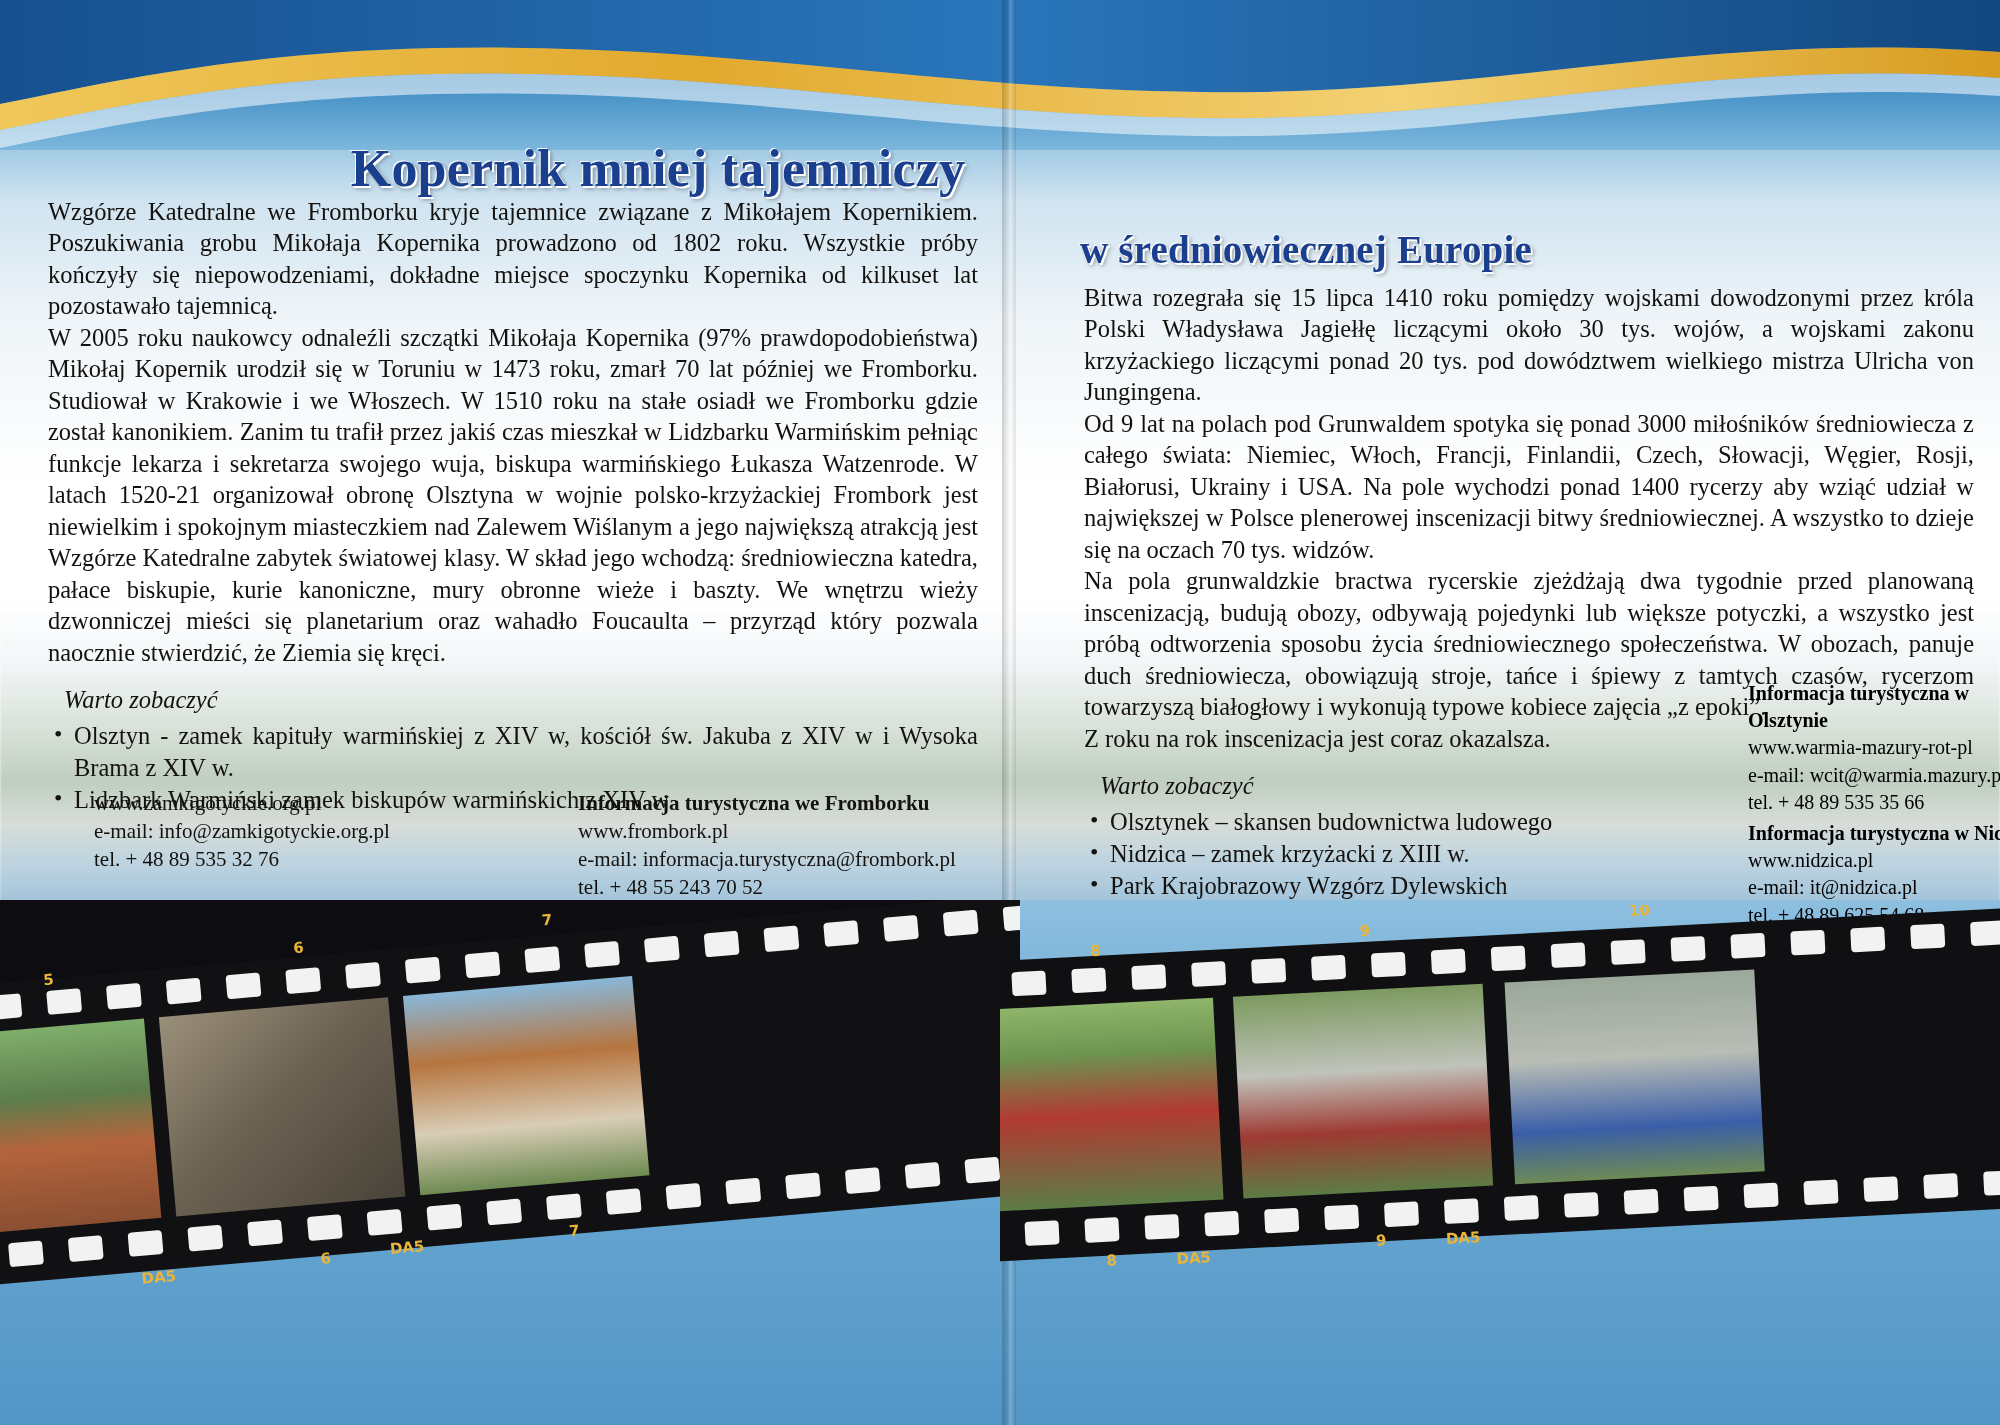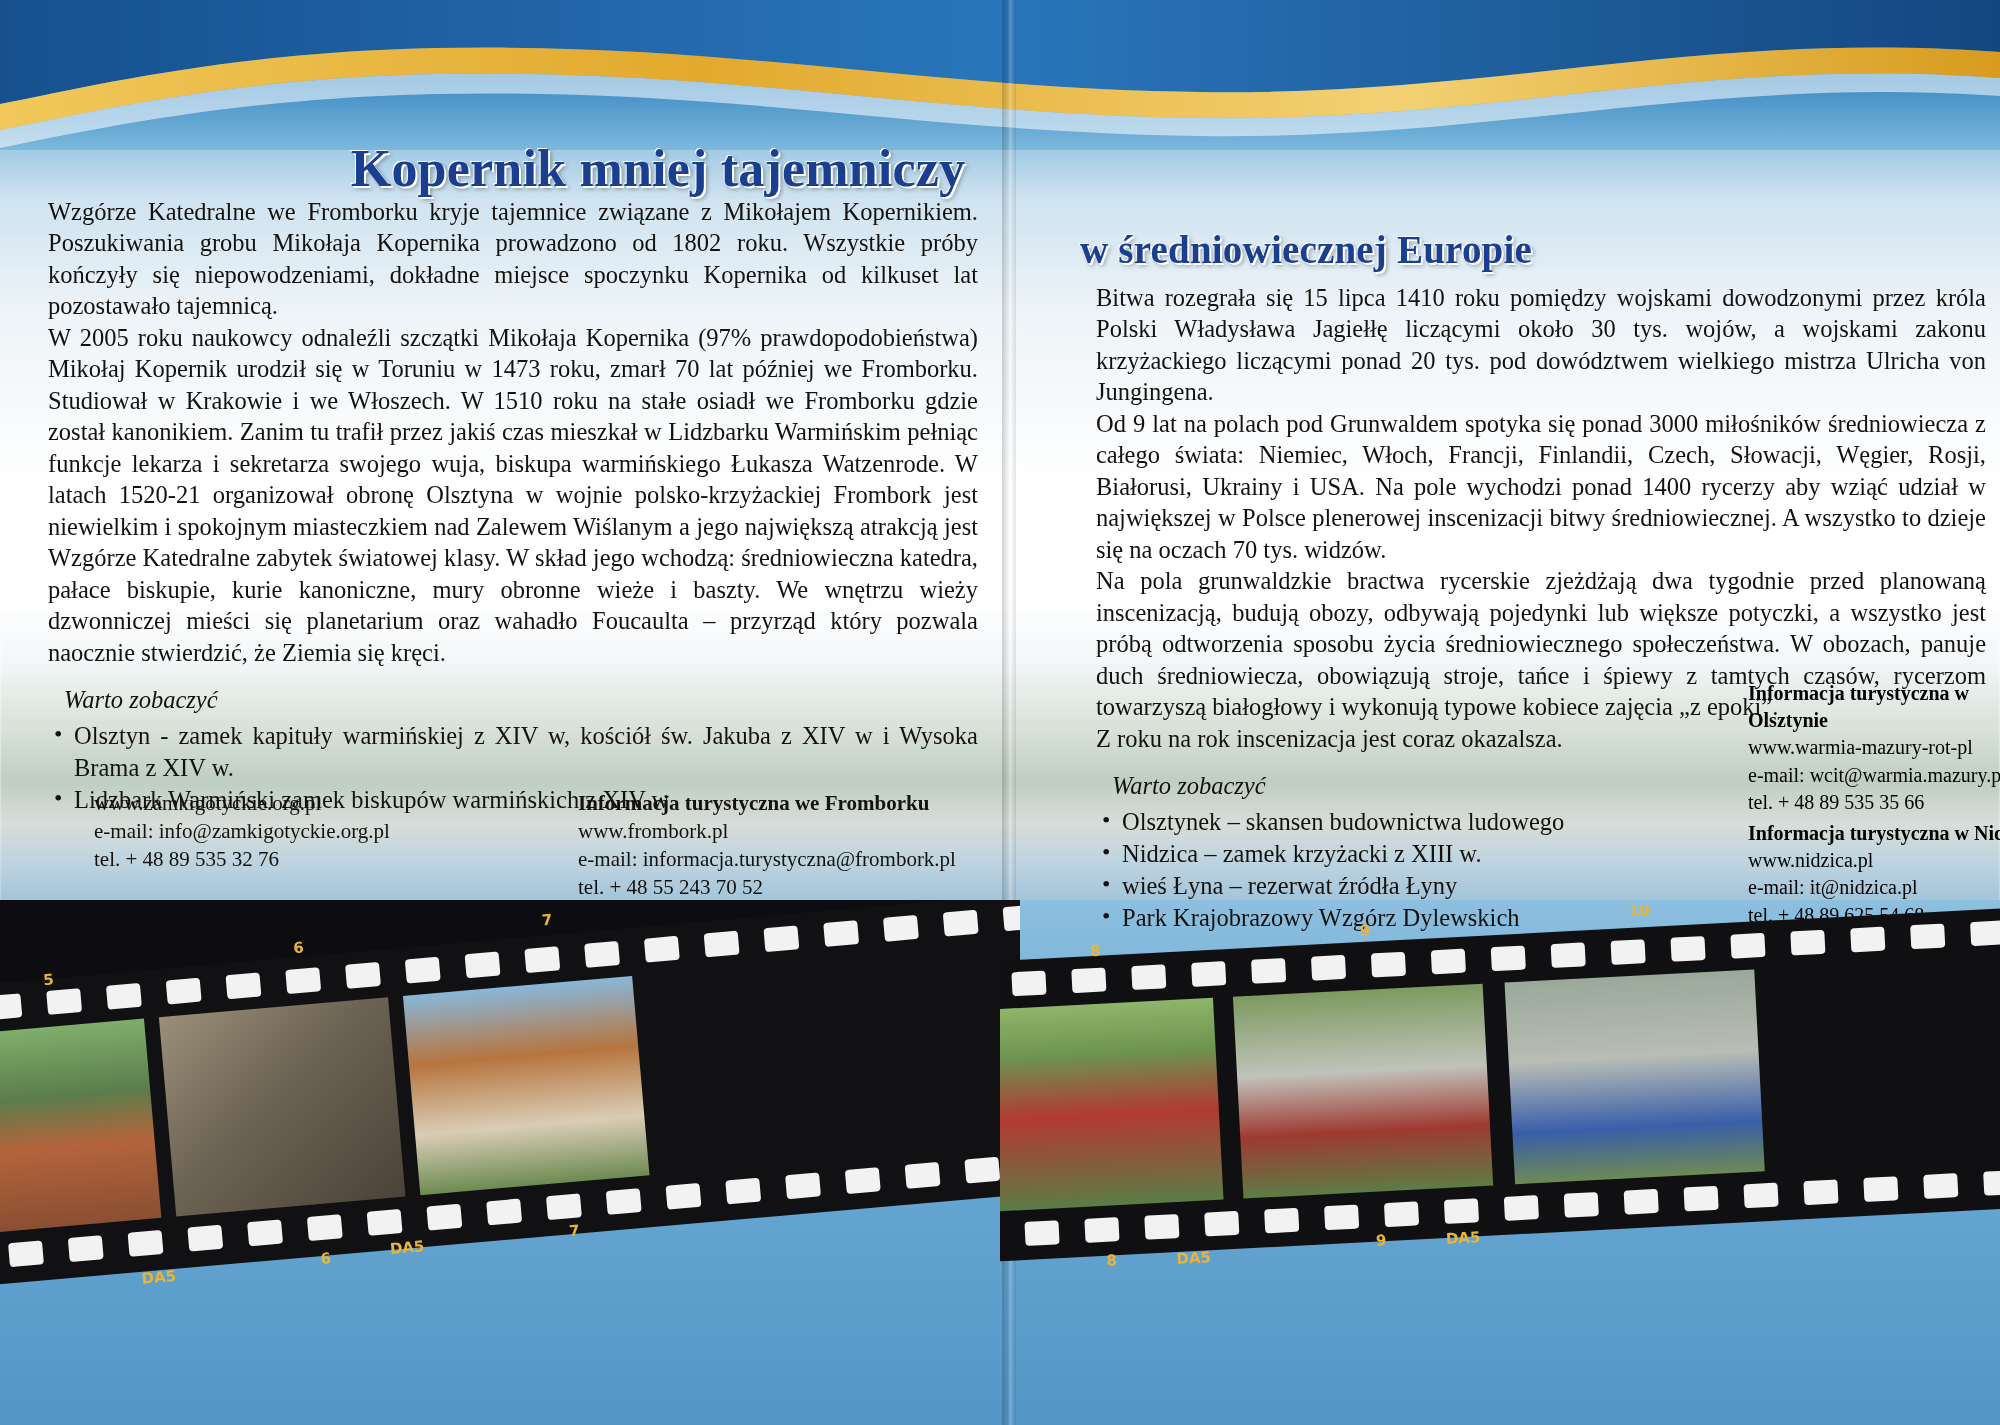--- a/index.html
+++ b/index.html
@@ -62,21 +62,21 @@
     position:absolute;top:178px;left:0px;width:880px;
     font-size:39px;line-height:1.24;text-align:left;
   }
 
   .body-text{
     font-size:24.5px;line-height:1.285;color:#14120f;text-align:justify;
     font-family:"Liberation Serif", serif;
   }
   .body-text p{margin:0 0 0px 0;}
   #left-body{position:absolute;top:196px;left:0;width:930px;}
-  #right-body{position:absolute;top:282px;left:16px;width:890px;}
+  #right-body{position:absolute;top:282px;left:4px;width:890px;}
 
   .worto{font-style:italic;font-size:24.5px;margin:16px 0 4px 16px;}
   ul.seelist{margin:0;padding:0;list-style:none;font-size:24.5px;line-height:1.32;}
   ul.seelist li{padding-left:26px;position:relative;}
   ul.seelist li:before{content:"\2022";position:absolute;left:6px;top:-1px;font-size:24px;}
 
   
   .contact{font-size:21px;line-height:1.33;color:#14120f;}
   .contact .hd{font-weight:bold;}
   #left-contact-a{position:absolute;top:790px;left:46px;width:440px;}
@@ -168,21 +168,20 @@
     <div class="body-text" id="right-body">
       <p>Bitwa rozegrała się 15 lipca 1410 roku pomiędzy wojskami dowodzonymi przez króla Polski Władysława Jagiełłę liczącymi około 30 tys. wojów, a wojskami zakonu krzyżackiego liczącymi ponad 20 tys. pod dowództwem wielkiego mistrza Ulricha von Jungingena.</p>
       <p>Od 9 lat na polach pod Grunwaldem spotyka się ponad 3000 miłośników średniowiecza z całego świata: Niemiec, Włoch, Francji, Finlandii, Czech, Słowacji, Węgier, Rosji, Białorusi, Ukrainy i USA. Na pole wychodzi ponad 1400 rycerzy aby wziąć udział w największej w Polsce plenerowej inscenizacji bitwy średniowiecznej. A wszystko to dzieje się na oczach 70 tys. widzów.</p>
       <p>Na pola grunwaldzkie bractwa rycerskie zjeżdżają dwa tygodnie przed planowaną inscenizacją, budują obozy, odbywają pojedynki lub większe potyczki, a wszystko jest próbą odtworzenia sposobu życia średniowiecznego społeczeństwa. W obozach, panuje duch średniowiecza, obowiązują stroje, tańce i śpiewy z tamtych czasów, rycerzom towarzyszą białogłowy i wykonują typowe kobiece zajęcia „z epoki”.</p>
       <p>Z roku na rok inscenizacja jest coraz okazalsza.</p>
 
       <div class="worto">Warto zobaczyć</div>
       <ul class="seelist">
         <li>Olsztynek – skansen budownictwa ludowego</li>
         <li>Nidzica – zamek krzyżacki z XIII w.</li>
-        <li>wieś Łyna – rezerwat źródła Łyny</li>
         <li>Park Krajobrazowy Wzgórz Dylewskich</li>
       </ul>
     </div>
 
     <div id="right-contacts">
       <div class="grp">
         <div class="hd">Informacja turystyczna w Olsztynie</div>
         <div>www.warmia-mazury-rot-pl</div>
         <div>e-mail: wcit@warmia.mazury.pl</div>
         <div>tel. + 48 89 535 35 66</div>

